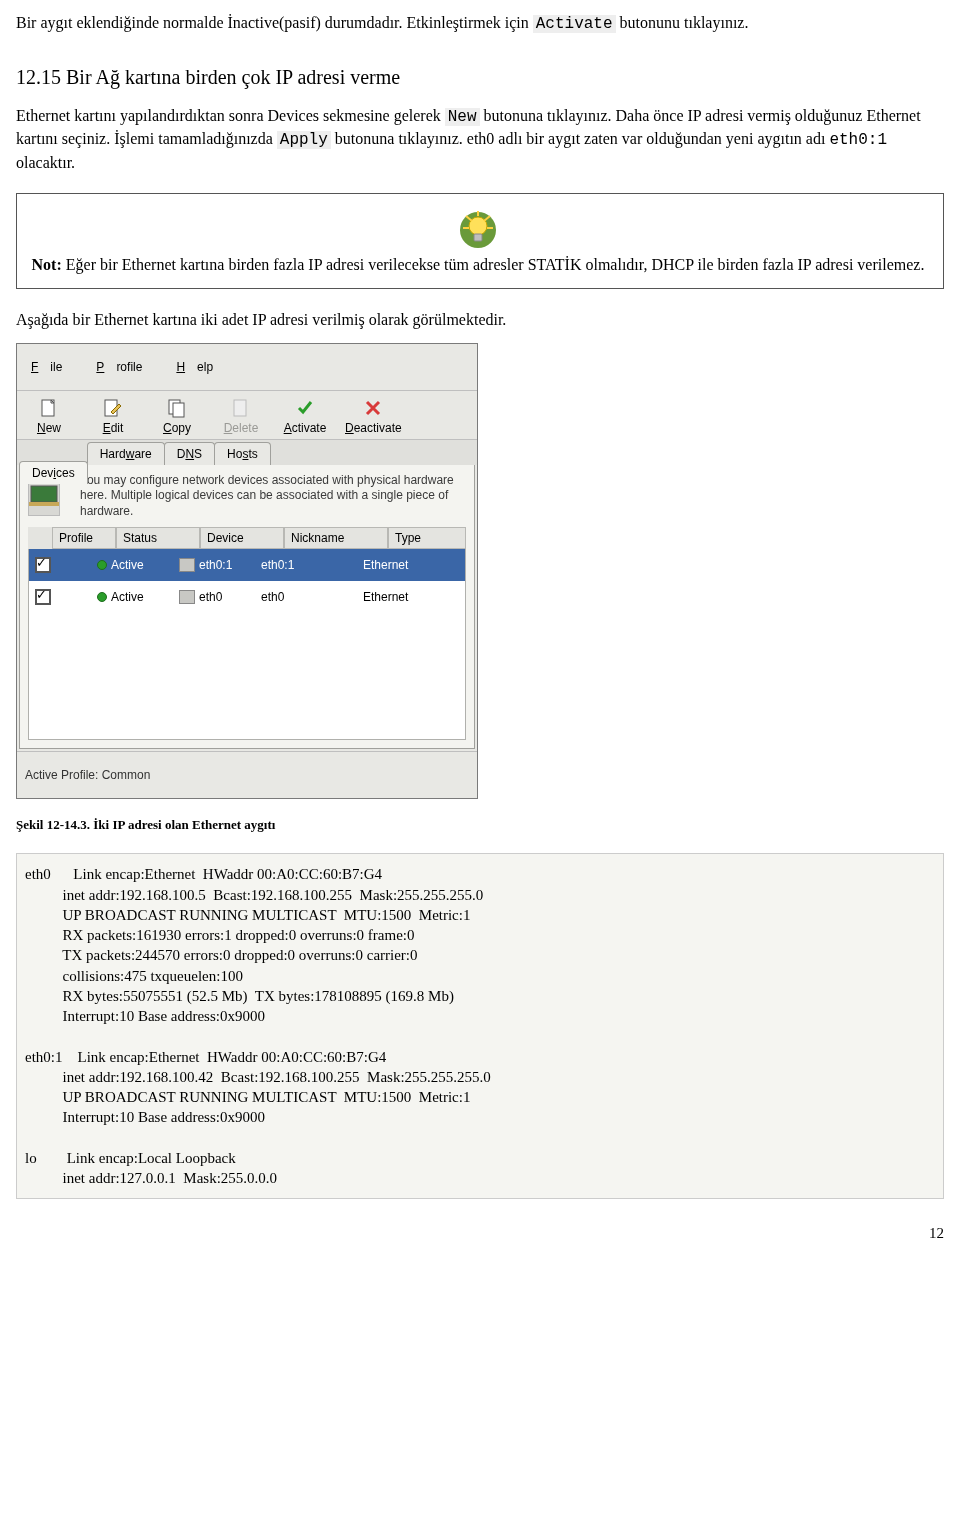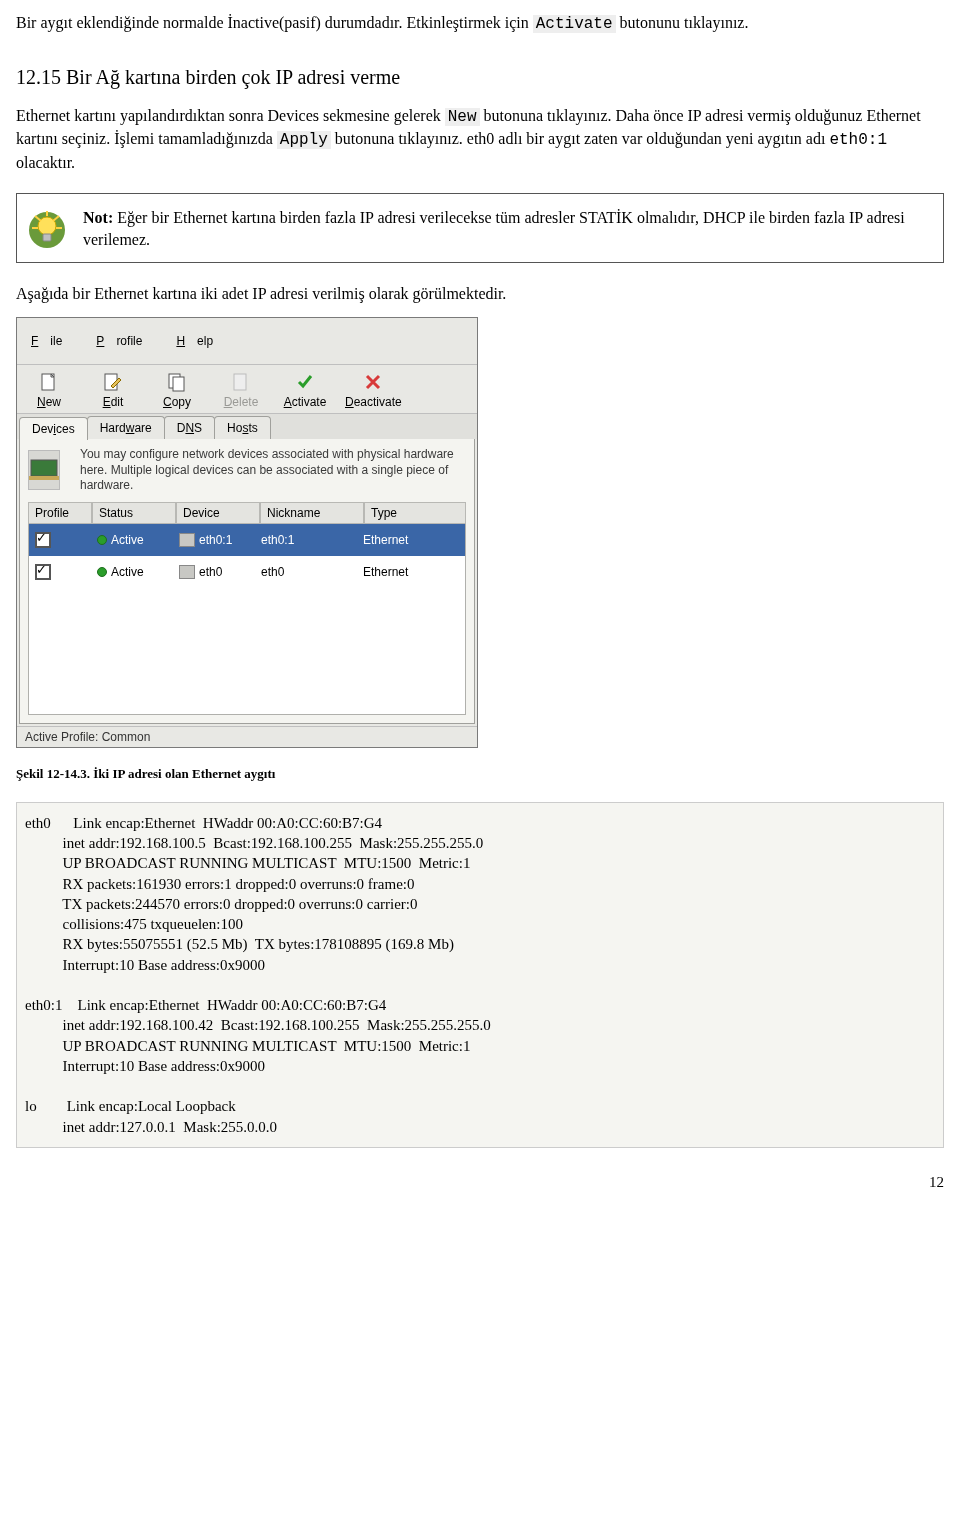--- a/index.html
+++ b/index.html
@@ -20,21 +20,21 @@
   h2 {
     font-size: 20px;
     font-weight: normal;
     margin: 30px 0 16px 0;
   }
   .note-box {
     border: 1px solid #555;
     padding: 12px 14px 12px 10px;
     margin: 20px 0 20px 0;
   }
-  .note-inner { display: flex; align-items: flex-end; gap: 16px; }
+  .note-inner { display: flex; align-items: center; gap: 4px; flex-direction: column; }
   .bulb {
     width: 40px; height: 40px; flex-shrink: 0;
     display: flex; align-items: center; justify-content: center;
     margin-top: 4px;
   }
   .bulb svg { width: 40px; height: 40px; }
   .note-text { line-height: 1.35; }
   
   .win {
     width: 460px;
@@ -69,32 +69,32 @@
   .tabrow { display: flex; background: #e0e0dc; padding-top: 2px; padding-left: 2px;}
   .tab {
     padding: 4px 12px;
     border: 1px solid #a0a09c;
     border-bottom: none;
     background: #e8e8e4;
     margin-right: -1px;
     border-top-left-radius: 4px; border-top-right-radius: 4px;
     font-size: 12px;
   }
-  .tab.active { background: #f4f4f0; font-weight: normal; position: relative; top: 1px; }
+  .tab.active { background: #f4f4f0; font-weight: normal; position: relative; top: 19px; }
   .tabpanel {
     background: #f4f4f0;
     border: 1px solid #a0a09c;
     border-top: none;
     padding: 8px;
     margin: 0 2px 2px 2px;
   }
   .infobar { display: flex; gap: 20px; align-items: center; margin-bottom: 8px; }
   .info-icon { width: 38px; height: 38px; background:#d8d8d4; border:1px solid #bbb; display:flex;align-items:center;justify-content:center; }
   .info-text { font-size: 12px; line-height: 1.3; color:#3a3a3a;}
-  .listhead { display: flex; background: #e4e4e0; font-size: 12px; }
+  .listhead { display: flex; background: #e4e4e0; font-size: 12px; padding-left: 24px; }
   .listhead div { border: 1px solid #b8b8b4; padding: 3px 6px; }
   .col-prof { width: 50px; }
   .col-stat { width: 70px; }
   .col-dev  { width: 70px; }
   .col-nick { width: 90px; }
   .col-type { flex: 1; }
   .listbody {
     background: #fff;
     border: 1px solid #b0b0ac;
     border-top: none;
@@ -108,21 +108,21 @@
   .row .c-prof { width: 50px; }
   .row .c-stat { width: 70px; }
   .row .c-dev  { width: 70px; }
   .row .c-nick { width: 90px; }
   .row .c-type { flex: 1; }
   .chk { width:12px; height:12px; border:2px solid #555; background:#fff; position:relative; display:inline-block;}
   .chk.on::after { content:"✓"; position:absolute; top:-4px; left:-1px; font-size:13px; color:#000;}
   .row.sel .chk.on::after { color:#000; }
   .dot { width:8px; height:8px; border-radius:50%; background:#2a9d2a; border:1px solid #1e6e1e; display:inline-block;}
   .dev-ic { width:14px; height:12px; background:#c8c8c4; border:1px solid #888; display:inline-block;}
-  .status { padding: 3px 8px; border-top:1px solid #bfbfbf; font-size:12px; color:#333;}
+  .status { padding: 16px 8px; border-top:1px solid #bfbfbf; font-size:12px; color:#333;}
   .caption { font-weight: bold; margin: 18px 0 20px 0; font-size: 13px;}
   .term {
     font-family: Liberation Serif, serif;
     font-size: 15px;
     white-space: pre;
     background: #f5f5f1;
     border: 1px solid #ccc;
     padding: 10px 8px;
     line-height: 1.35;
   }

